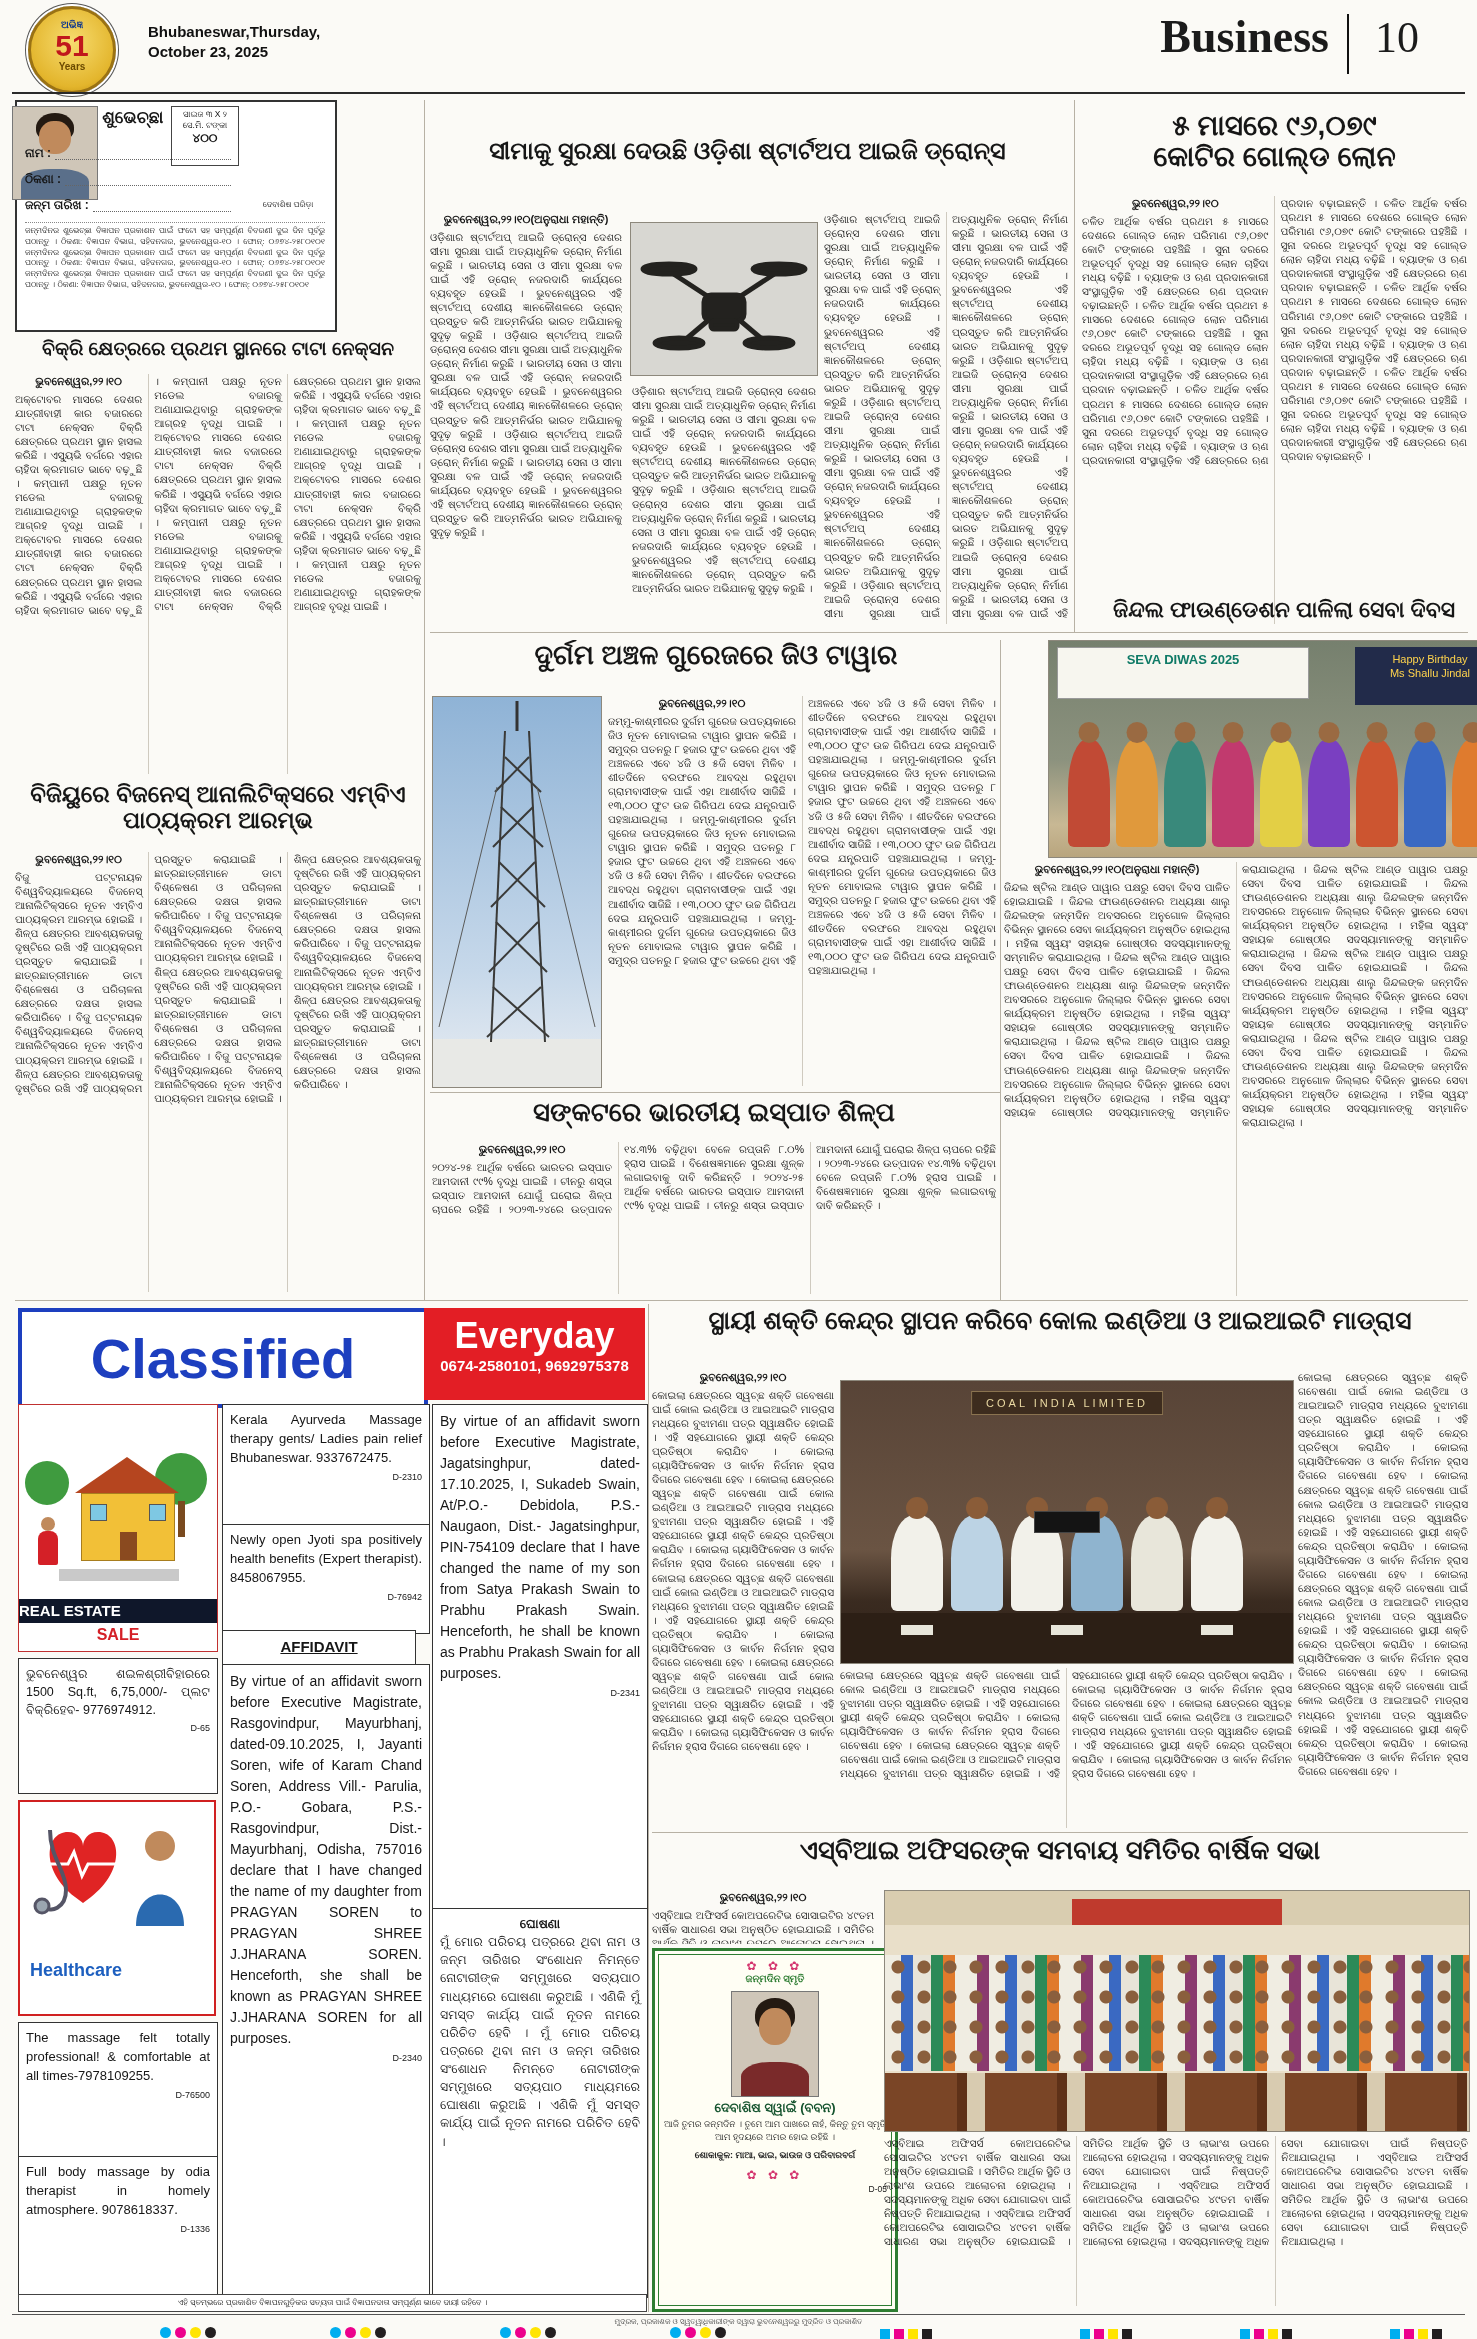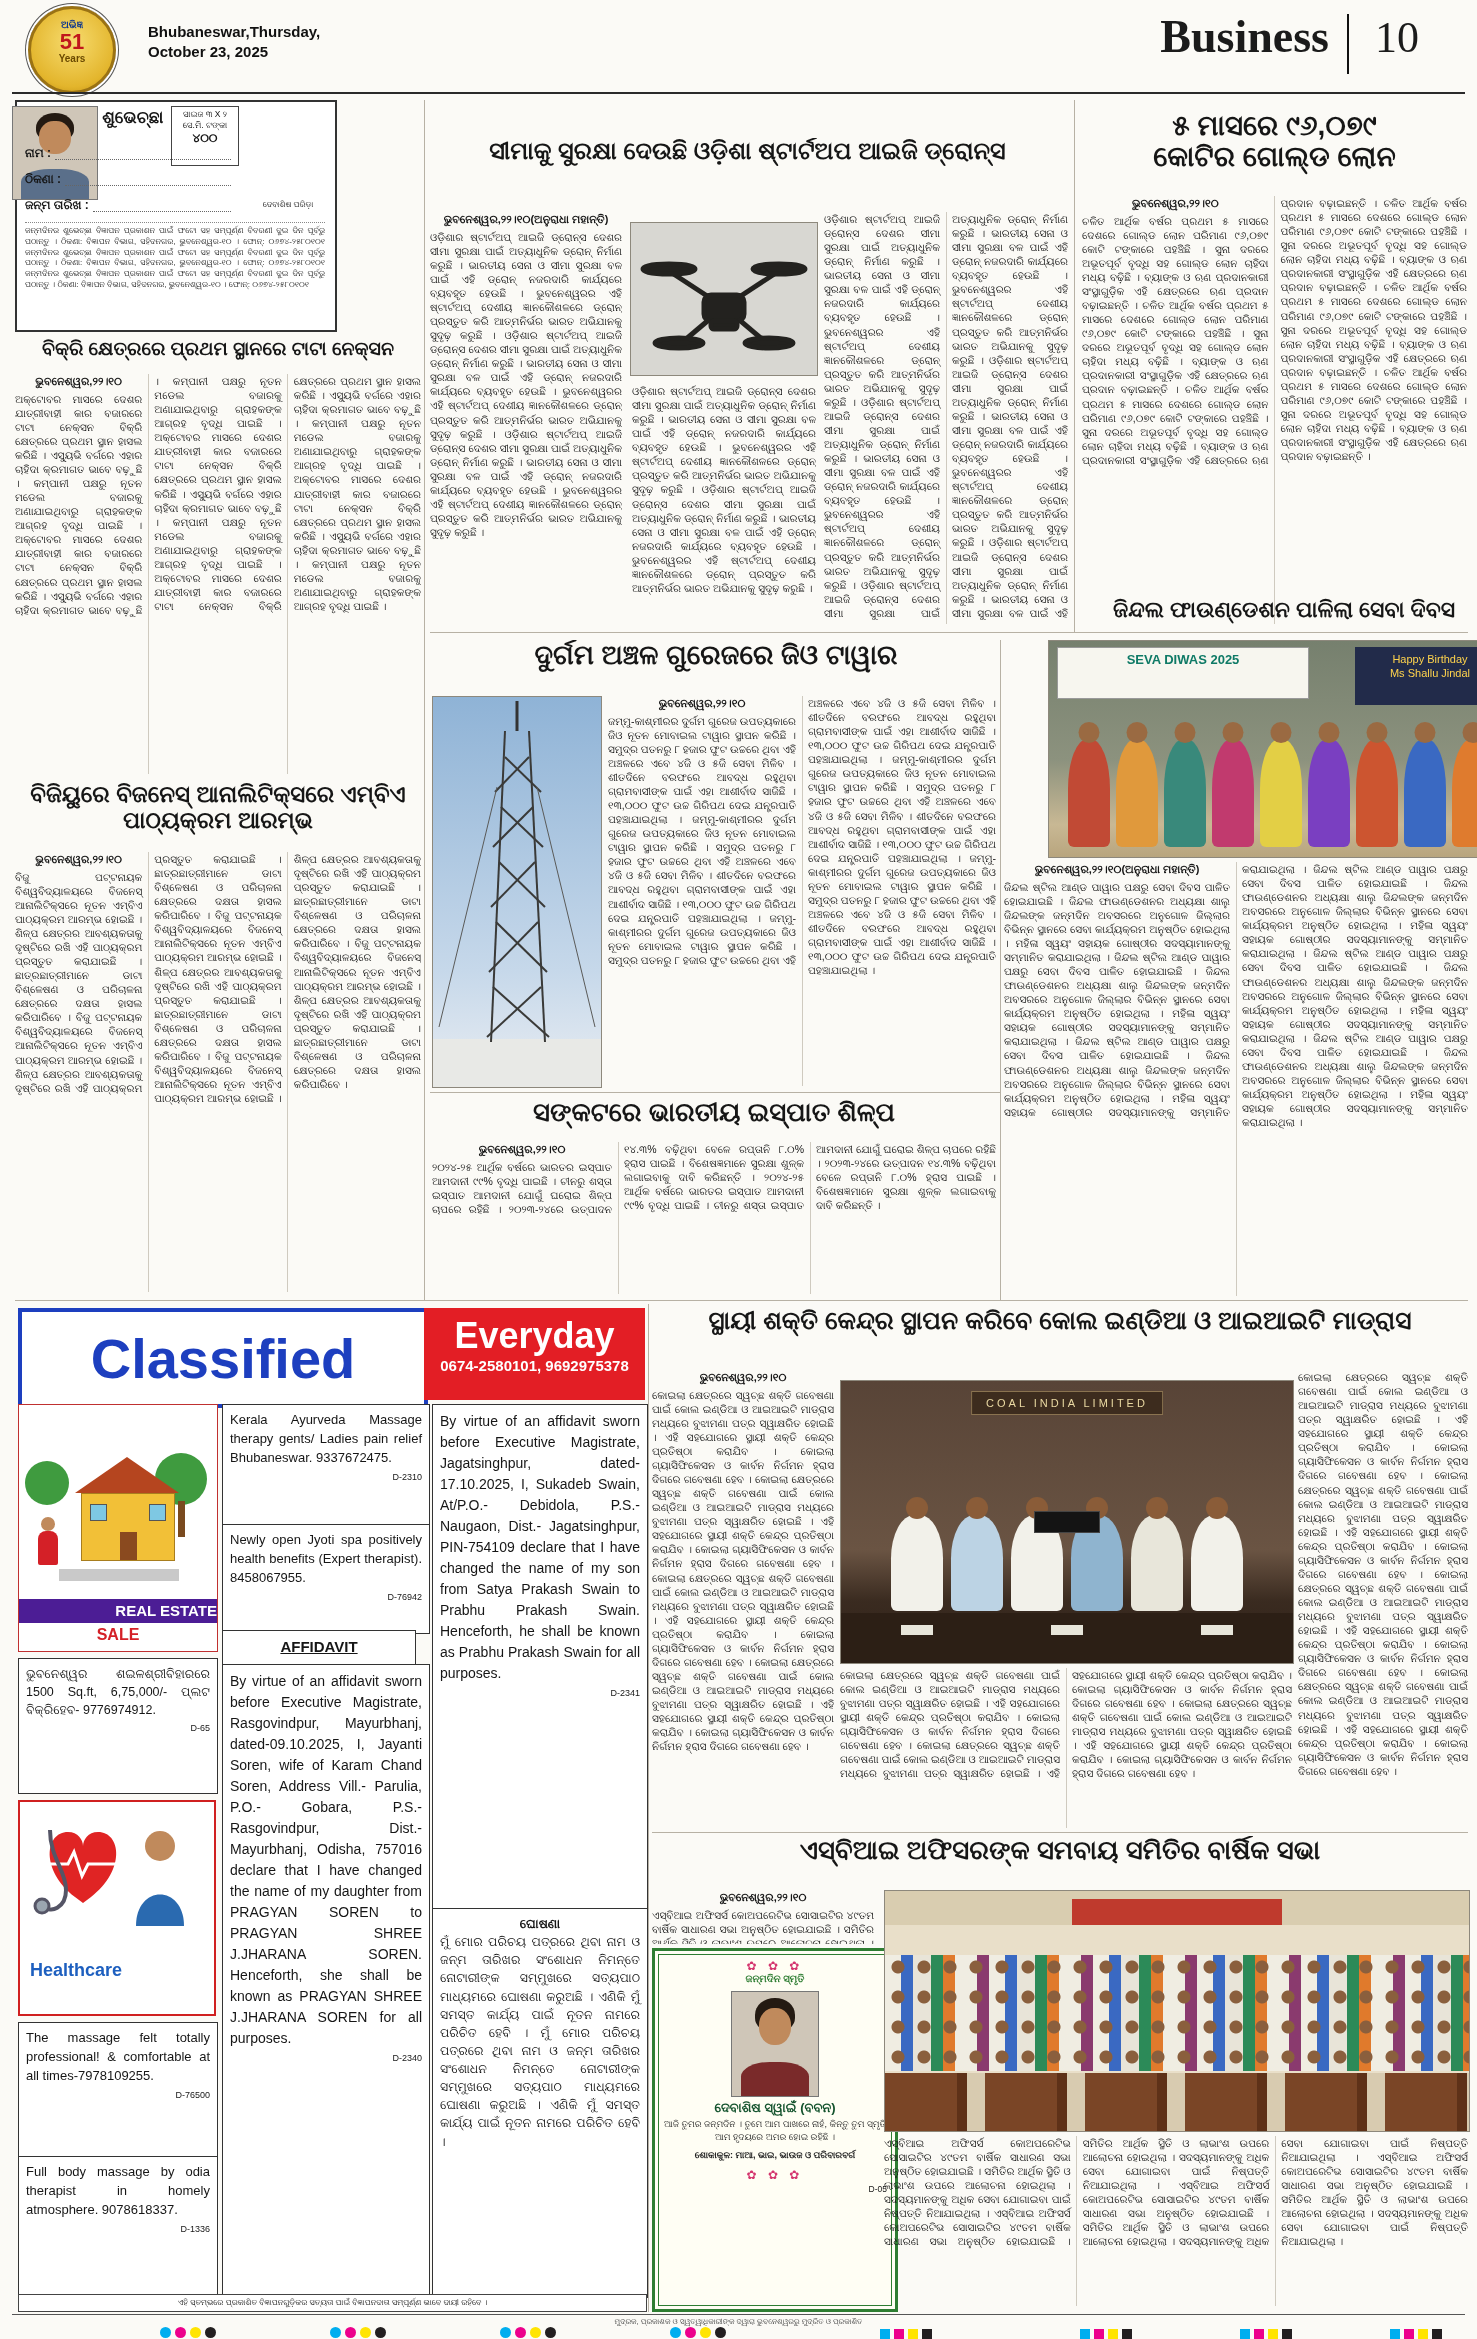--- a/index.html
+++ b/index.html
@@ -12,21 +12,21 @@
   .cols3{column-count:3;column-gap:12px;column-rule:1px solid #cfcabf;}
   .dateline{font-weight:700;font-size:11px;text-align:center;margin-bottom:3px;}
   .vline{position:absolute;width:1px;background:#b7b1a4;}
   .hline{position:absolute;height:1px;background:#b7b1a4;}
   .rule2{position:absolute;height:2px;background:#2a2a2a;}
 
   
   .logo{border-radius:50%;background:radial-gradient(circle at 50% 40%,#f7dc6f,#e3b52c 70%,#b8860b);
         border:3px solid #9a7214;box-shadow:0 0 0 2px #fff,0 0 0 3px #555;text-align:center;}
   .logo .l-top{font-size:10px;font-weight:700;color:#123a8c;margin-top:10px;}
-  .logo .l-num{font-size:22px;font-weight:800;color:#c0171c;line-height:1;}
+  .logo .l-num{font-size:30px;font-weight:800;color:#c0171c;line-height:1;}
   .logo .l-bot{font-size:10px;font-weight:700;color:#6b4a00;}
   .mast-date{font-size:15px;font-weight:700;line-height:1.35;color:#111;}
   .section-title{font-family:"Liberation Serif",serif;font-size:46px;font-weight:700;color:#1b1b1b;}
   .page-num{font-family:"Liberation Serif",serif;font-size:44px;font-weight:400;color:#1b1b1b;}
 
   
   .bday{border:2px solid #333;background:#fff;}
   .bday-title{font-size:17px;font-weight:800;}
   .pricebox{border:1px solid #444;font-size:8.5px;text-align:center;line-height:1.3;padding:2px 1px;}
   .pricebox b{font-size:12px;}
@@ -85,21 +85,21 @@
   
   .cl-title{border:4px solid #1d3fbf;color:#1d3fbf;font-size:56px;font-weight:800;
             display:flex;align-items:center;justify-content:center;background:#fff;}
   .cl-red{background:#e31e25;color:#fff;text-align:center;}
   .cl-red .ev{font-size:36px;font-weight:800;line-height:1.2;margin-top:6px;}
   .cl-red .ph{font-size:15px;font-weight:700;}
   .ad{border:1px solid #333;background:#fff;padding:6px 7px;font-size:13px;line-height:1.45;text-align:justify;overflow:hidden;}
   .ad .code{text-align:right;font-size:9px;margin-top:3px;}
   .ad-hdr{border:1px solid #333;background:#fff;font-weight:800;font-size:15px;text-align:center;
           text-decoration:underline;padding-top:7px;}
-  .re-band{background:#4c1d95;color:#fff;font-weight:800;font-size:15px;text-align:right;line-height:24px;}
+  .re-band{background:#0f172a;color:#fff;font-weight:800;font-size:15px;text-align:left;line-height:24px;}
   .re-sale{color:#d42027;font-weight:800;font-size:16px;text-align:center;line-height:24px;background:#fff;}
   .hc-label{color:#1d5fbf;font-weight:800;font-size:18px;}
   .house-scene{position:relative;background:#fff;overflow:hidden;}
   .tree{position:absolute;border-radius:50%;background:#3f9b3f;}
   .trunk{position:absolute;width:7px;background:#7a4a1f;}
   .house-body{position:absolute;background:#f2c037;border:1px solid #a87d1e;}
   .house-roof{position:absolute;width:0;height:0;border-left:52px solid transparent;border-right:52px solid transparent;border-bottom:36px solid #b5451f;}
   .win{position:absolute;background:#7ec8e3;border:1px solid #555;width:15px;height:15px;}
   .door{position:absolute;background:#8a4a1f;width:17px;height:28px;}
   .path{position:absolute;background:#c9c9c9;height:12px;}

